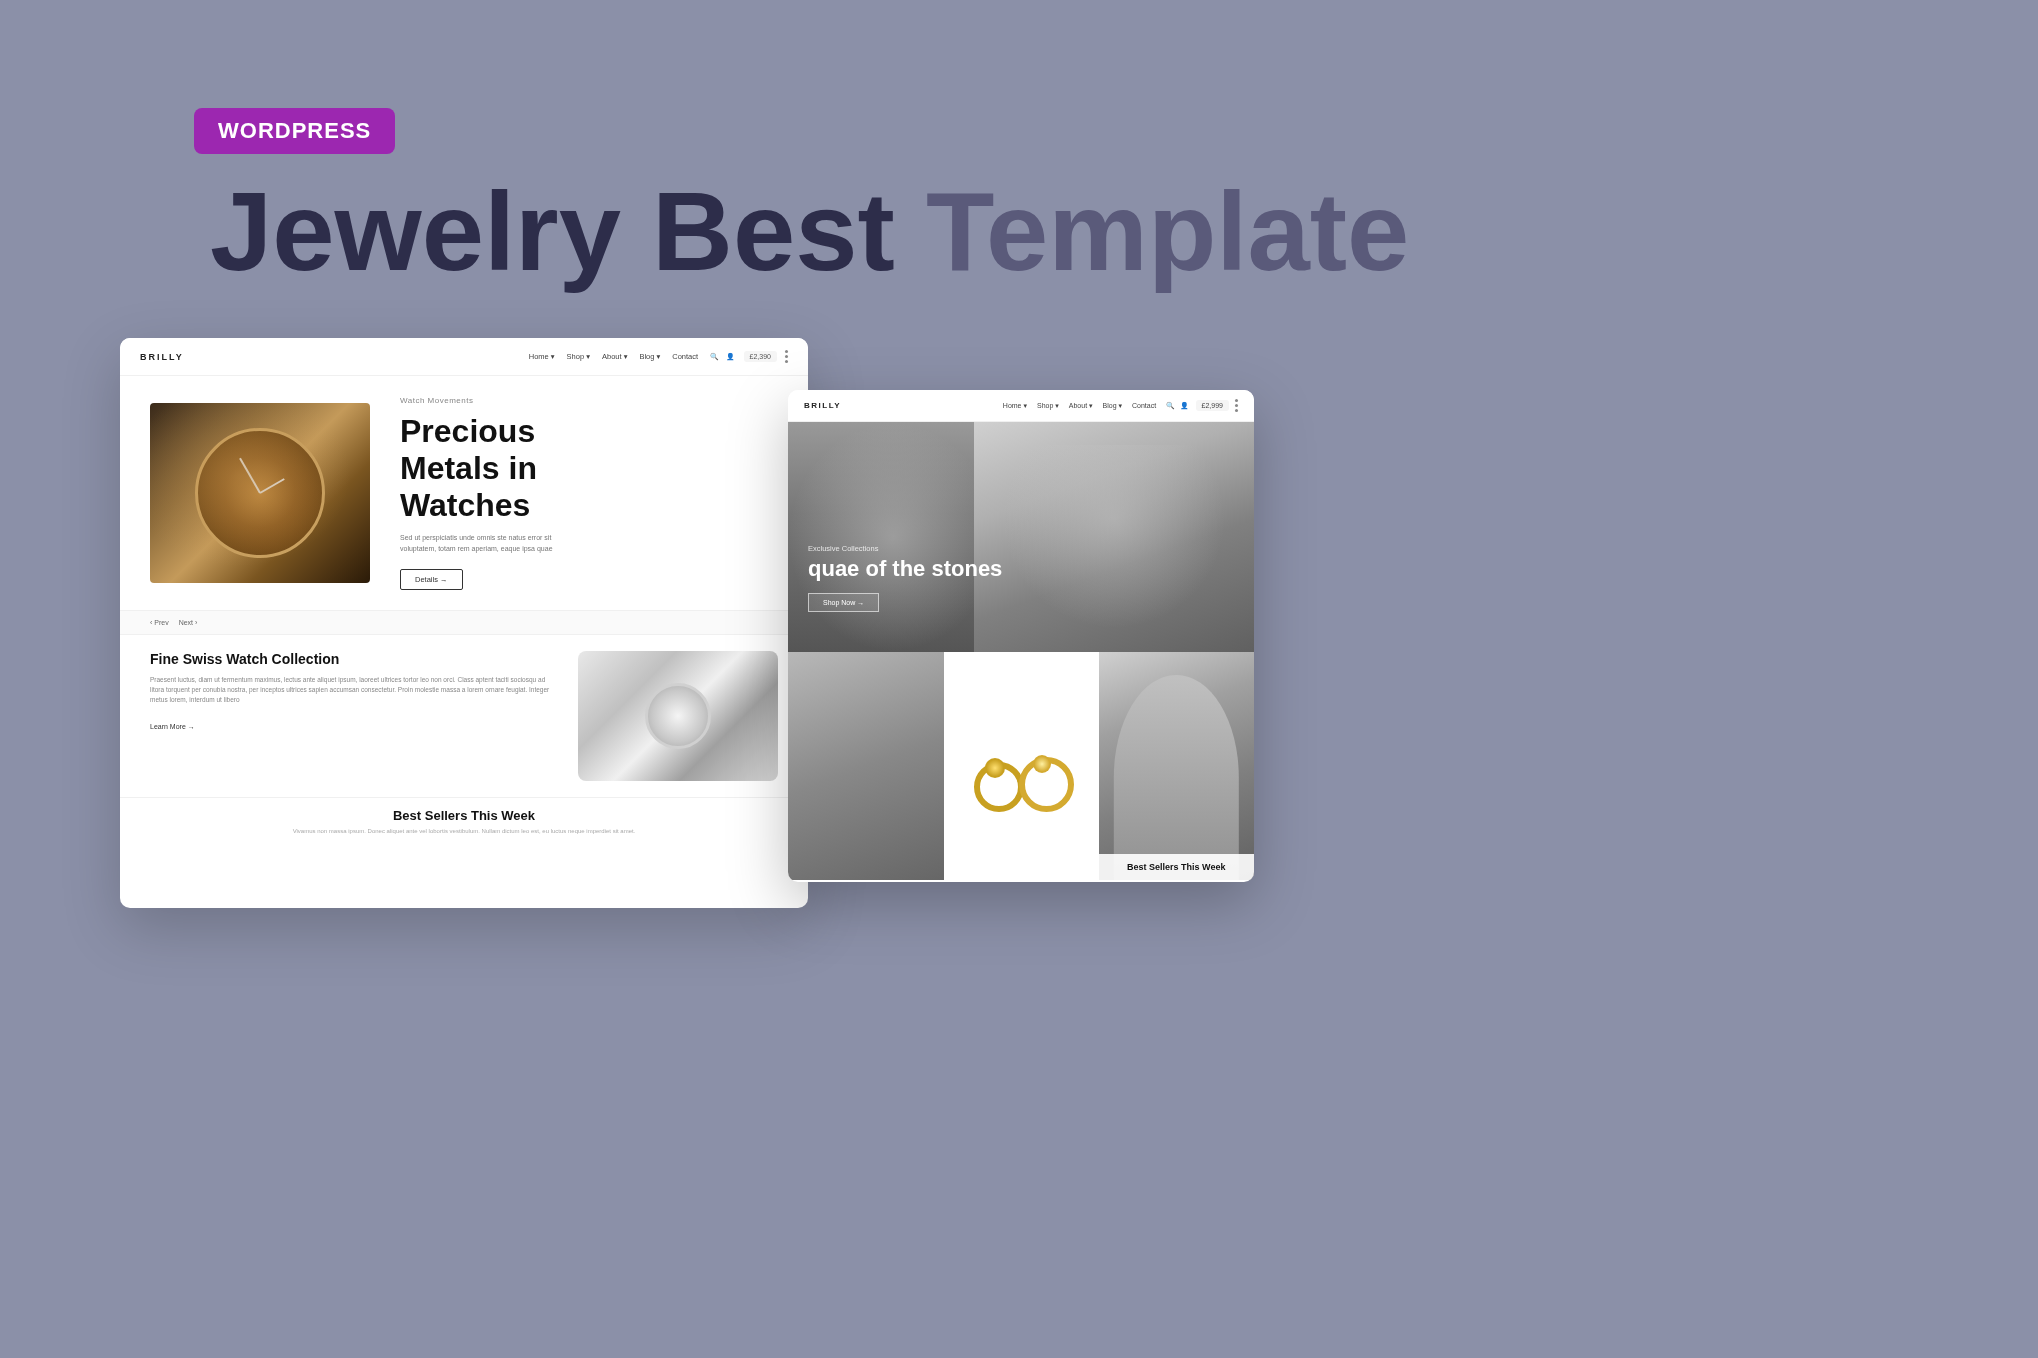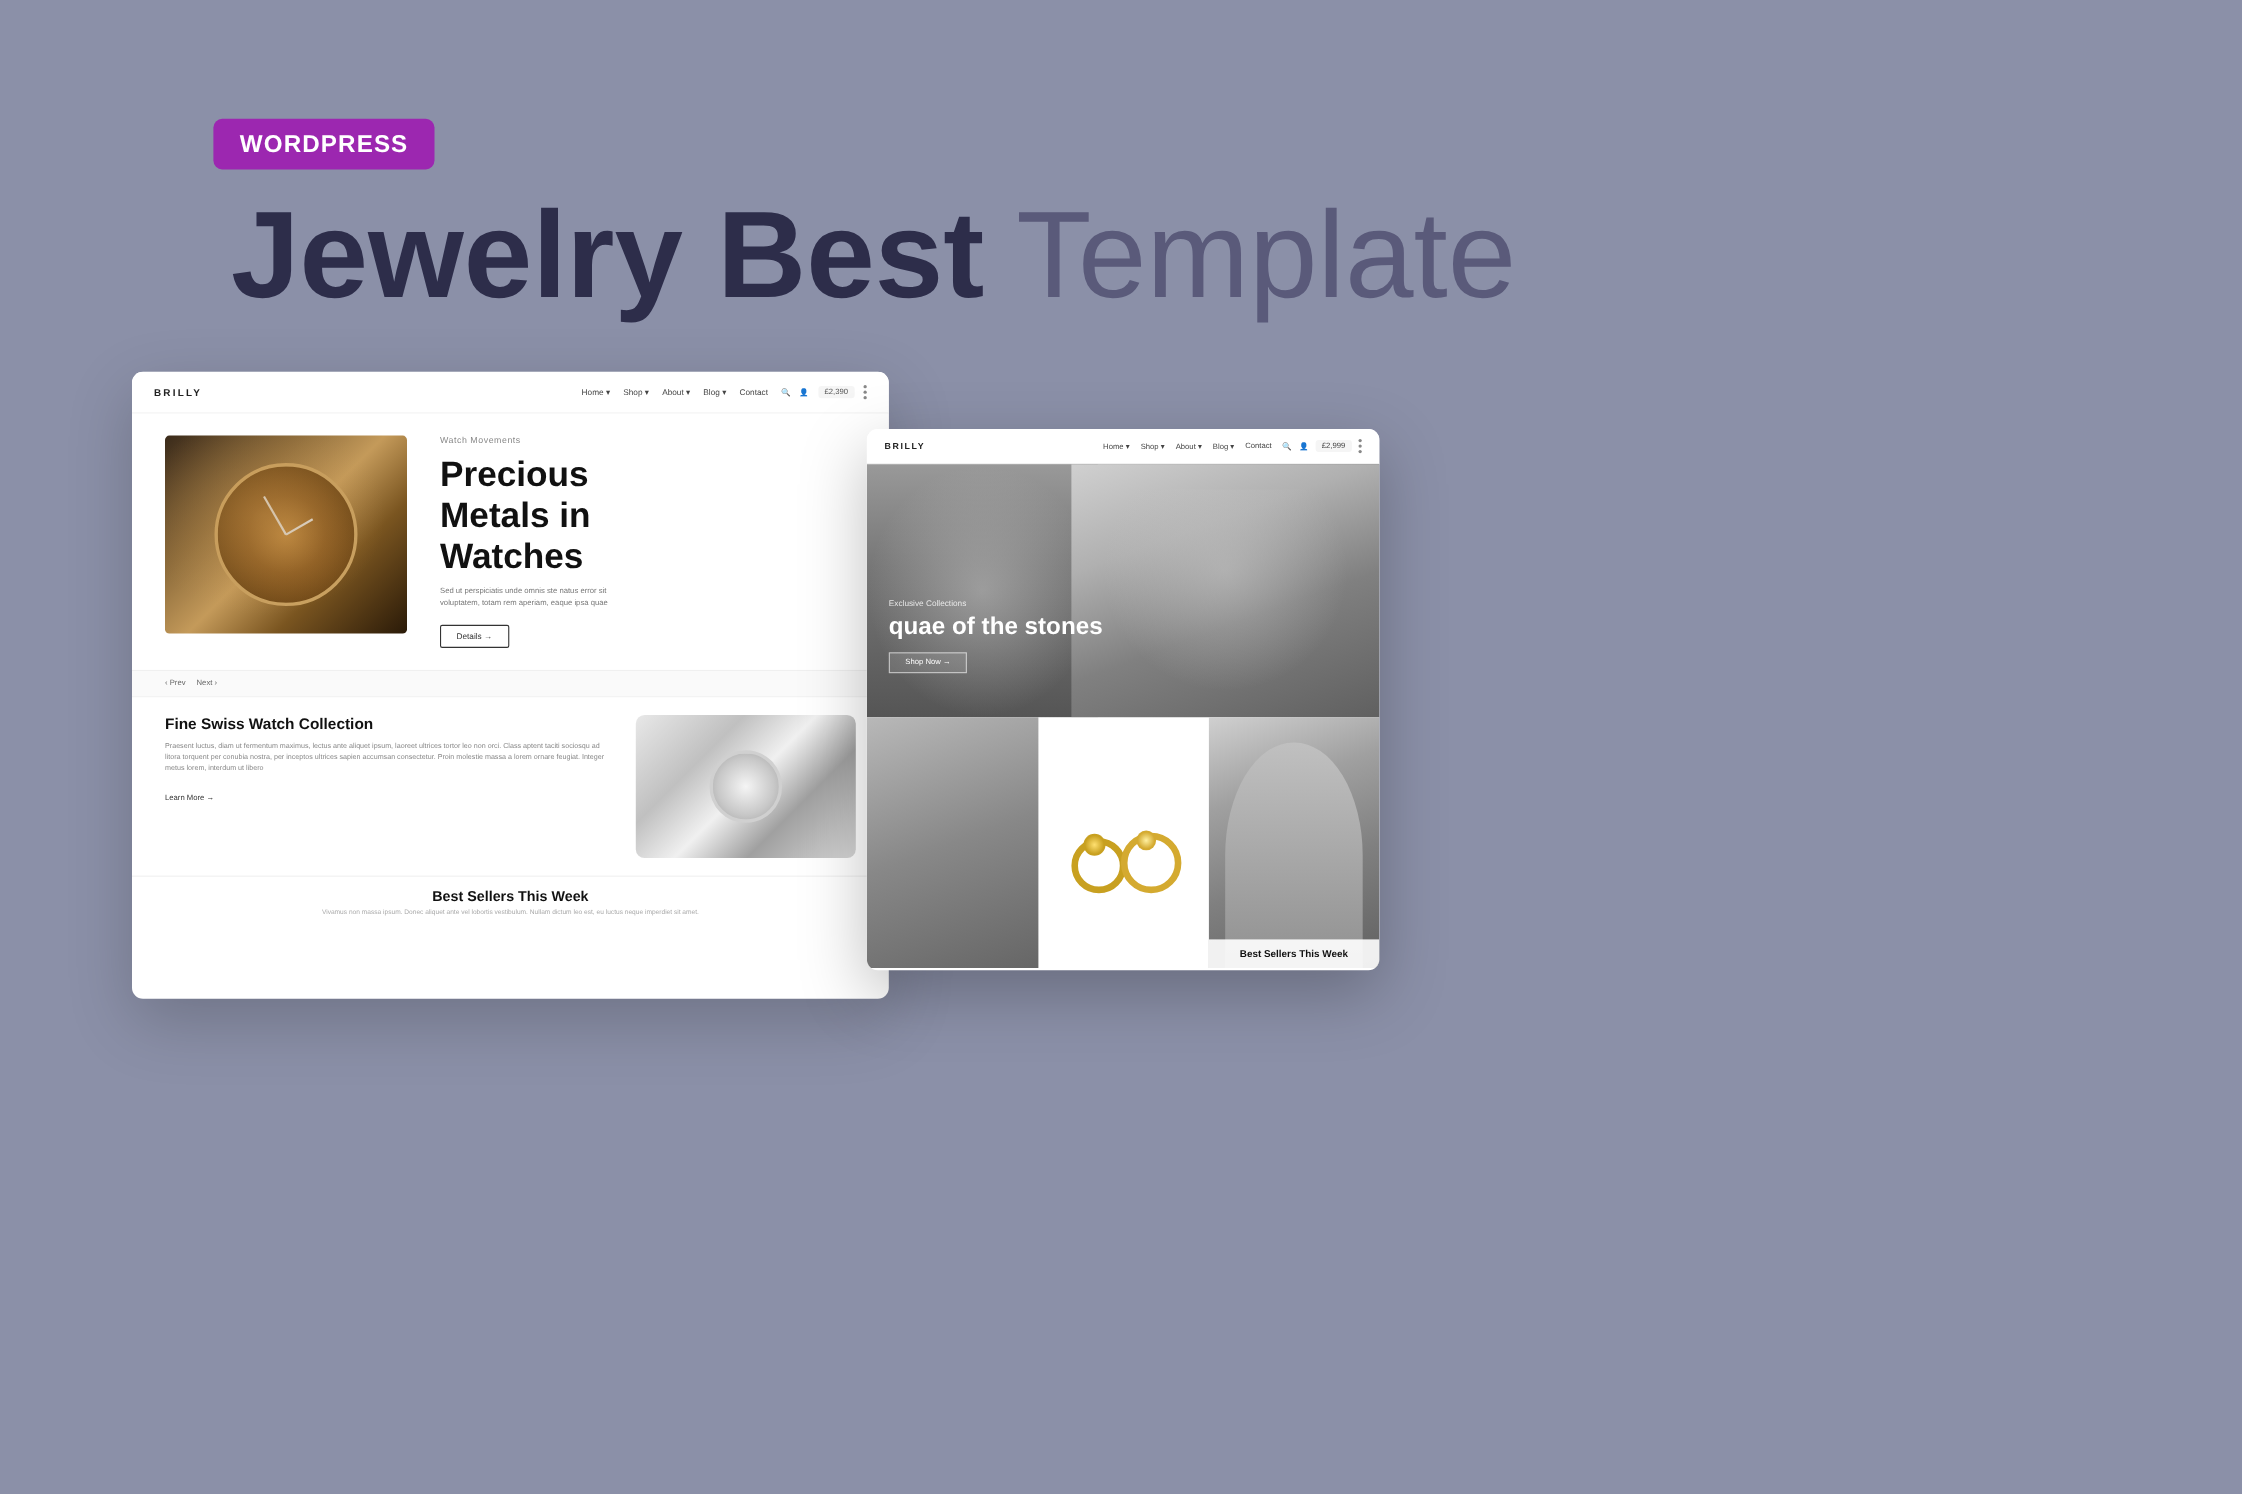--- a/index.html
+++ b/index.html
@@ -37,21 +37,21 @@
     .main-title {
       position: absolute;
       top: 170px;
       left: 210px;
       font-size: 112px;
       font-weight: 900;
       line-height: 1.1;
       color: #2d2d4a;
     }
     .main-title .light-part {
-      font-weight: 400;
+      font-weight: 700;
       color: #5a5a7a;
     }
 
     
     .browser-left {
       position: absolute;
       top: 338px;
       left: 120px;
       width: 688px;
       height: 570px;
@@ -102,20 +102,21 @@
       padding: 2px 6px;
       border-radius: 3px;
       font-size: 7px;
     }
 
     
     .left-hero {
       display: flex;
       padding: 20px 30px;
       gap: 30px;
+      align-items: center;
       background: white;
     }
     .watch-img {
       width: 220px;
       height: 180px;
       flex-shrink: 0;
       border-radius: 4px;
       overflow: hidden;
       background: linear-gradient(135deg, #3a2a1a 0%, #8b6a3a 30%, #c49a5a 50%, #7a5520 70%, #2a1a08 100%);
       position: relative;

